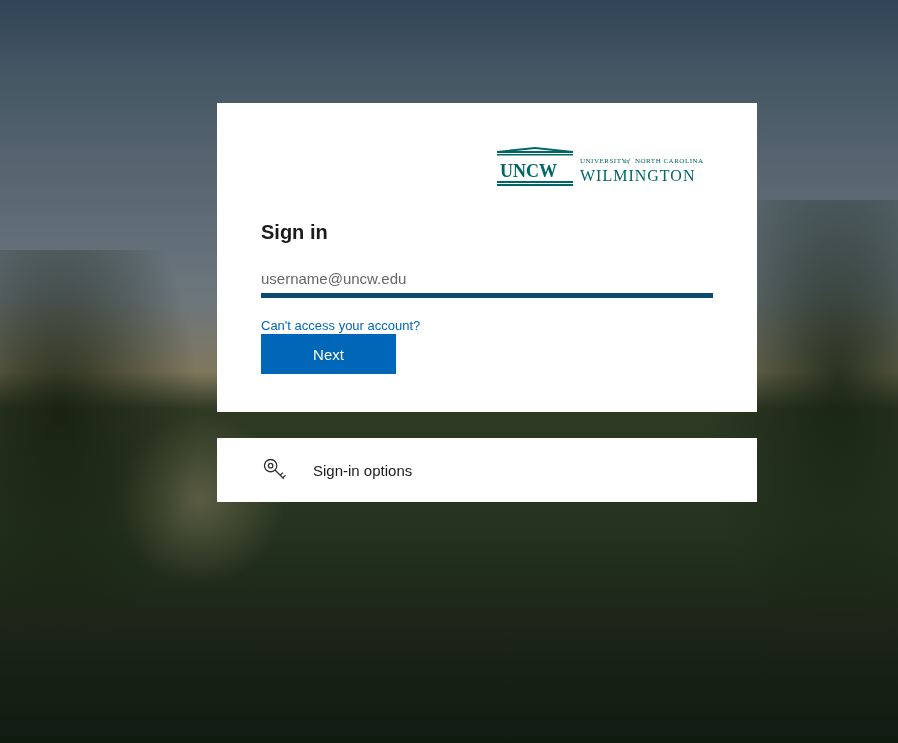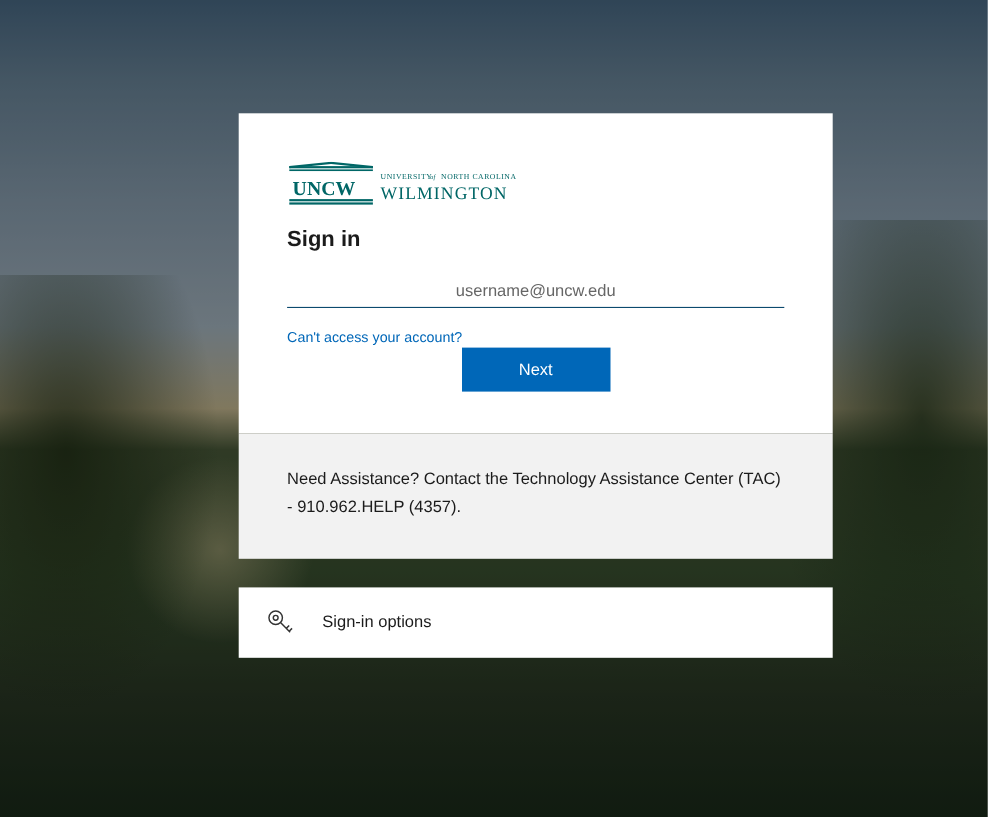--- a/index.html
+++ b/index.html
@@ -63,57 +63,57 @@
       position: absolute;
       left: 217px;
       top: 103px;
       width: 540px;
     }
     .login-card {
       background: #ffffff;
       padding: 44px 44px 38px 44px;
     }
     .logo-container {
-      margin-bottom: 18px;
+      margin-bottom: 32px;
       height: 42px;
+      text-align: right;
     }
     .logo-svg {
       width: 218px;
       height: 42px;
     }
     .sign-in-title {
       font-size: 20px;
       font-weight: 600;
       color: #1b1b1b;
       margin-bottom: 20px;
     }
     .username-input {
       width: 100%;
       border: none;
-      border-bottom: 1px solid #0c4a6e;
+      border-bottom: 5px solid #0c4a6e;
       padding: 6px 0;
       font-size: 15px;
       color: #323130;
       outline: none;
       margin-bottom: 18px;
       background: transparent;
-      text-align: center;
     }
     .username-input::placeholder {
       color: #666666;
     }
     .cant-access-link {
       color: #0067b8;
       font-size: 13px;
       text-decoration: none;
       display: inline-block;
     }
     .button-row {
       display: flex;
-      justify-content: center;
+      justify-content: flex-start;
     }
     .next-button {
       background: #0067b8;
       color: #ffffff;
       border: none;
       padding: 0;
       width: 135px;
       height: 40px;
       font-size: 15px;
       cursor: pointer;
@@ -123,21 +123,21 @@
       padding: 30px 44px 34px 44px;
     }
     .assistance-text {
       font-size: 15px;
       color: #1b1b1b;
       line-height: 1.65;
     }
     .signin-options-card {
       background: #ffffff;
       margin-top: 26px;
-      padding: 18px 24px;
+      padding: 18px 44px;
       display: flex;
       align-items: center;
       cursor: pointer;
     }
     .key-icon {
       width: 28px;
       height: 28px;
       margin-right: 24px;
       flex-shrink: 0;
     }
@@ -173,23 +173,20 @@
         </g>
       </svg>
     </div>
     <h1 class="sign-in-title">Sign in</h1>
     <input type="text" class="username-input" placeholder="username@uncw.edu" style="">
     <a href="#" class="cant-access-link">Can't access your account?</a>
     <div class="button-row">
       <button class="next-button">Next</button>
     </div>
   </div>
-  <div class="assistance-panel">
-    <p class="assistance-text">Need Assistance? Contact the Technology Assistance Center (TAC) - 910.962.HELP (4357).</p>
-  </div>
   <div class="signin-options-card">
     <svg class="key-icon" viewBox="0 0 32 32">
       <g fill="none" stroke="#333333" stroke-width="1.5">
         <circle cx="11" cy="11" r="7"></circle>
         <circle cx="11" cy="11" r="2.5"></circle>
         <line x1="16" y1="16" x2="26" y2="26"></line>
         <line x1="22" y1="22" x2="25" y2="19"></line>
         <line x1="25" y1="25" x2="28" y2="22"></line>
       </g>
     </svg>

